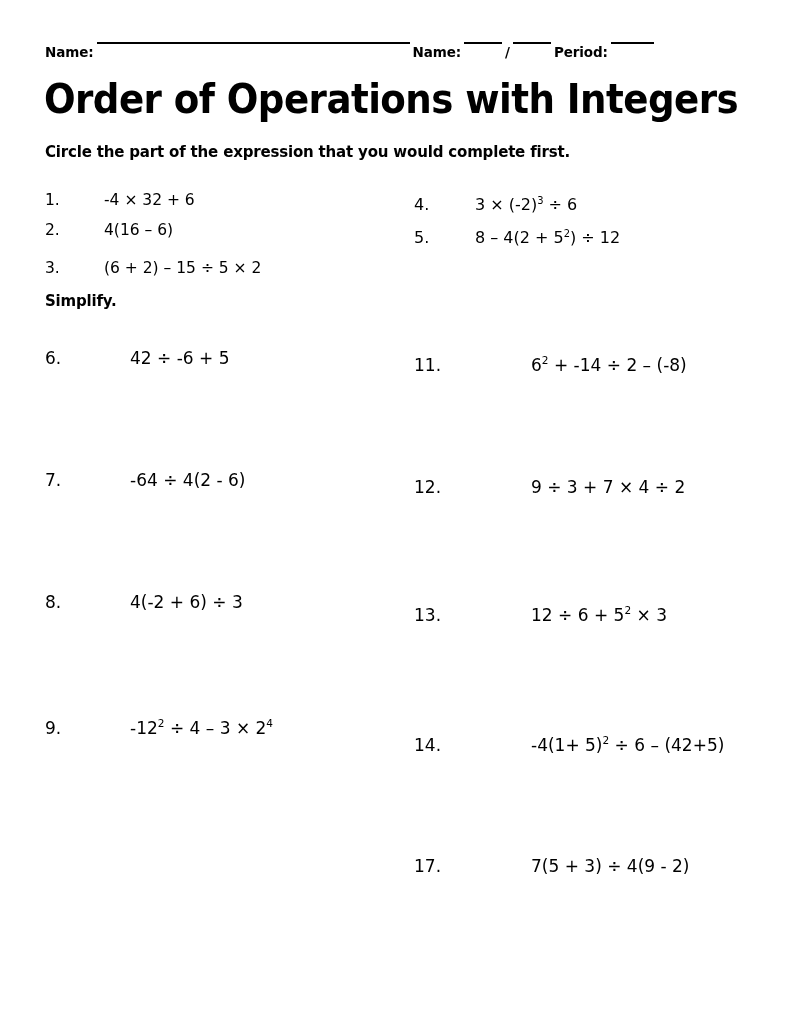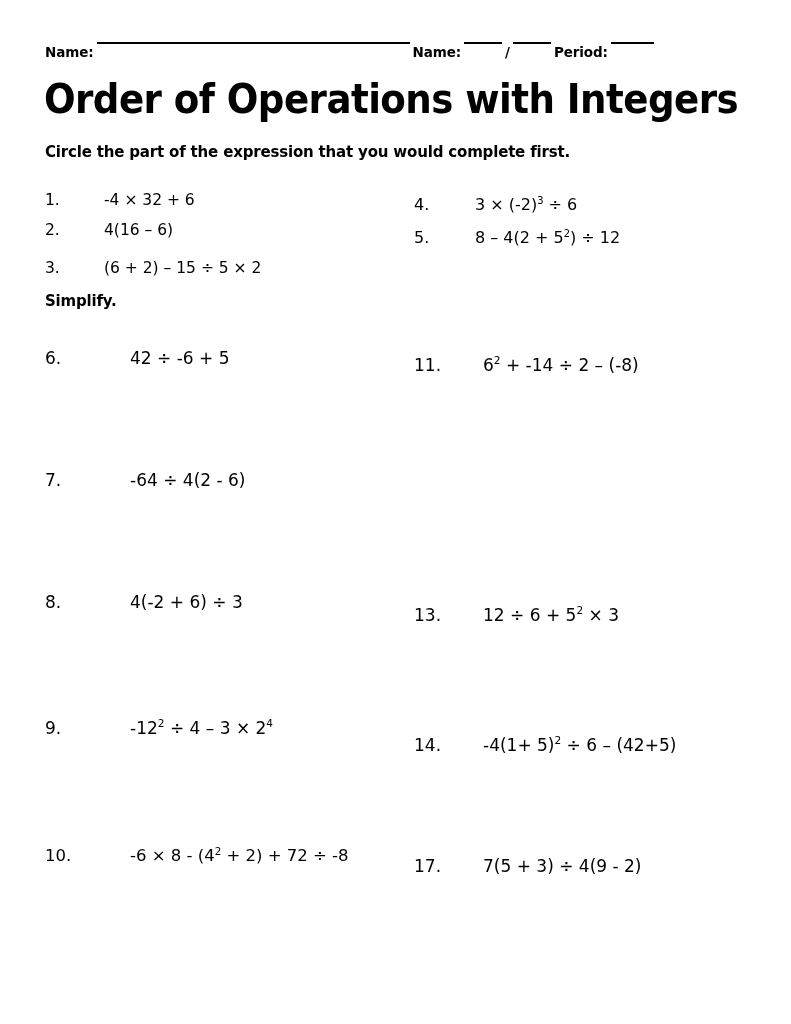--- a/index.html
+++ b/index.html
@@ -110,21 +110,21 @@
   .prob.grpA-left { left: 45px; font-size: 15.5px; }
   .prob.grpA-left .num { width: 24px; }
   
   .prob.grpA-right { left: 414px; font-size: 16px; }
   .prob.grpA-right .num { width: 26px; }
 
   
   .prob.grpB-left { left: 45px; font-size: 17px; }
   .prob.grpB-left .num { width: 50px; }
   
-  .prob.grpB-right { left: 414px; font-size: 17px; }
+  .prob.grpB-right { left: 414px; font-size: 17px; gap: 48px; }
   .prob.grpB-right .num { width: 34px; }
 </style>
 </head>
 <body>
 
 <div class="page">
 
   <div class="namebar">
     <span class="lbl">Name:</span>
     <span class="rule rule-name"></span>
@@ -173,29 +173,29 @@
     <span class="expr">-64 ÷ 4(2 - 6)</span>
   </div>
   <div class="prob grpB-left" style="top:592px">
     <span class="num">8.</span>
     <span class="expr">4(-2 + 6) ÷ 3</span>
   </div>
   <div class="prob grpB-left" style="top:718px">
     <span class="num">9.</span>
     <span class="expr">-12<sup>2</sup> ÷ 4 – 3 × 2<sup>4</sup></span>
   </div>
-  <div class="prob grpB-left" style="top:846px; font-size:16.5px">
-    <span class="num">10.</span>
-    <span class="expr">-6 × 8 - (4<sup>2</sup> + 2) + 72 ÷ -8</span>
-  </div>
 
   <div class="prob grpB-right" style="top:355px">
     <span class="num">11.</span>
     <span class="expr">6<sup>2</sup> + -14 ÷ 2 – (-8)</span>
   </div>
+  <div class="prob grpB-right" style="top:477px">
+    <span class="num">12.</span>
+    <span class="expr">9 ÷ 3 + 7 × 4 ÷ 2</span>
+  </div>
   <div class="prob grpB-right" style="top:605px">
     <span class="num">13.</span>
     <span class="expr">12 ÷ 6 + 5<sup>2</sup> × 3</span>
   </div>
   <div class="prob grpB-right" style="top:735px">
     <span class="num">14.</span>
     <span class="expr">-4(1+ 5)<sup>2</sup> ÷ 6 – (42+5)</span>
   </div>
   <div class="prob grpB-right" style="top:856px">
     <span class="num">17.</span>

